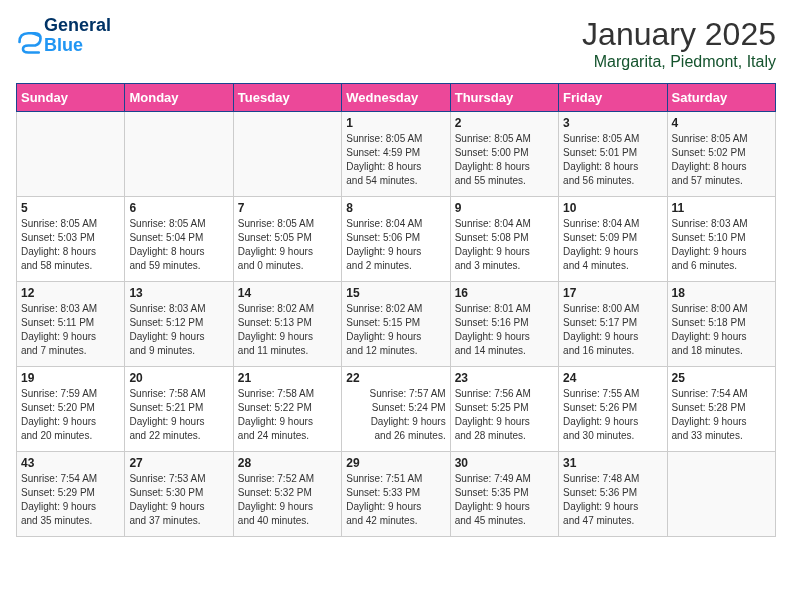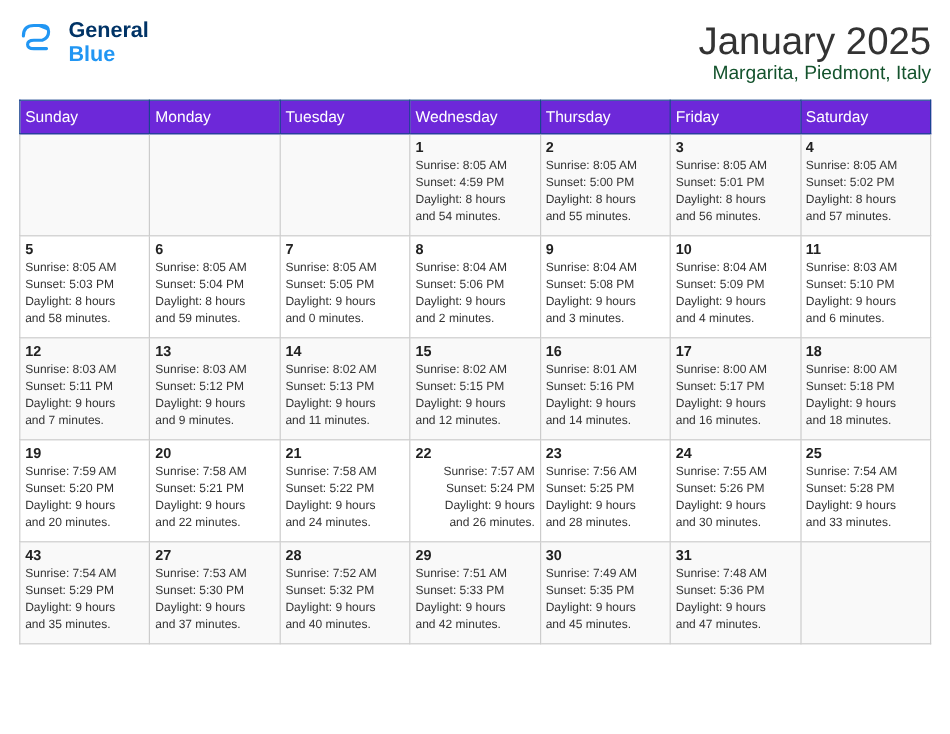--- a/index.html
+++ b/index.html
@@ -11,22 +11,22 @@
       padding: 16px;
     }
     .header-area {
       display: flex;
       align-items: flex-start;
       justify-content: space-between;
       margin-bottom: 12px;
     }
     .logo {
       display: flex;
-      align-items: flex-start;
-      gap: 13px;
+      align-items: flex-end;
+      gap: 0;
     }
     .logo-text {
       font-size: 18px;
       font-weight: bold;
       color: #003366;
       line-height: 1.1;
     }
     .logo-text span {
       color: #2196F3;
     }
@@ -46,25 +46,25 @@
       font-size: 16px;
       font-weight: normal;
       color: #14532d;
     }
     table {
       width: 100%;
       border-collapse: collapse;
       table-layout: fixed;
     }
     thead tr th {
-      background: #6d28d9;
+      background: #ec4899;
       color: #fff;
       padding: 6px 4px;
       font-size: 13px;
-      font-weight: normal;
+      font-weight: bold;
       text-align: left;
       border: 1px solid #1a4490;
     }
     tbody tr td {
       border: 1px solid #ccc;
       vertical-align: top;
       padding: 4px;
       font-size: 10.5px;
       color: #222;
       min-height: 80px;

